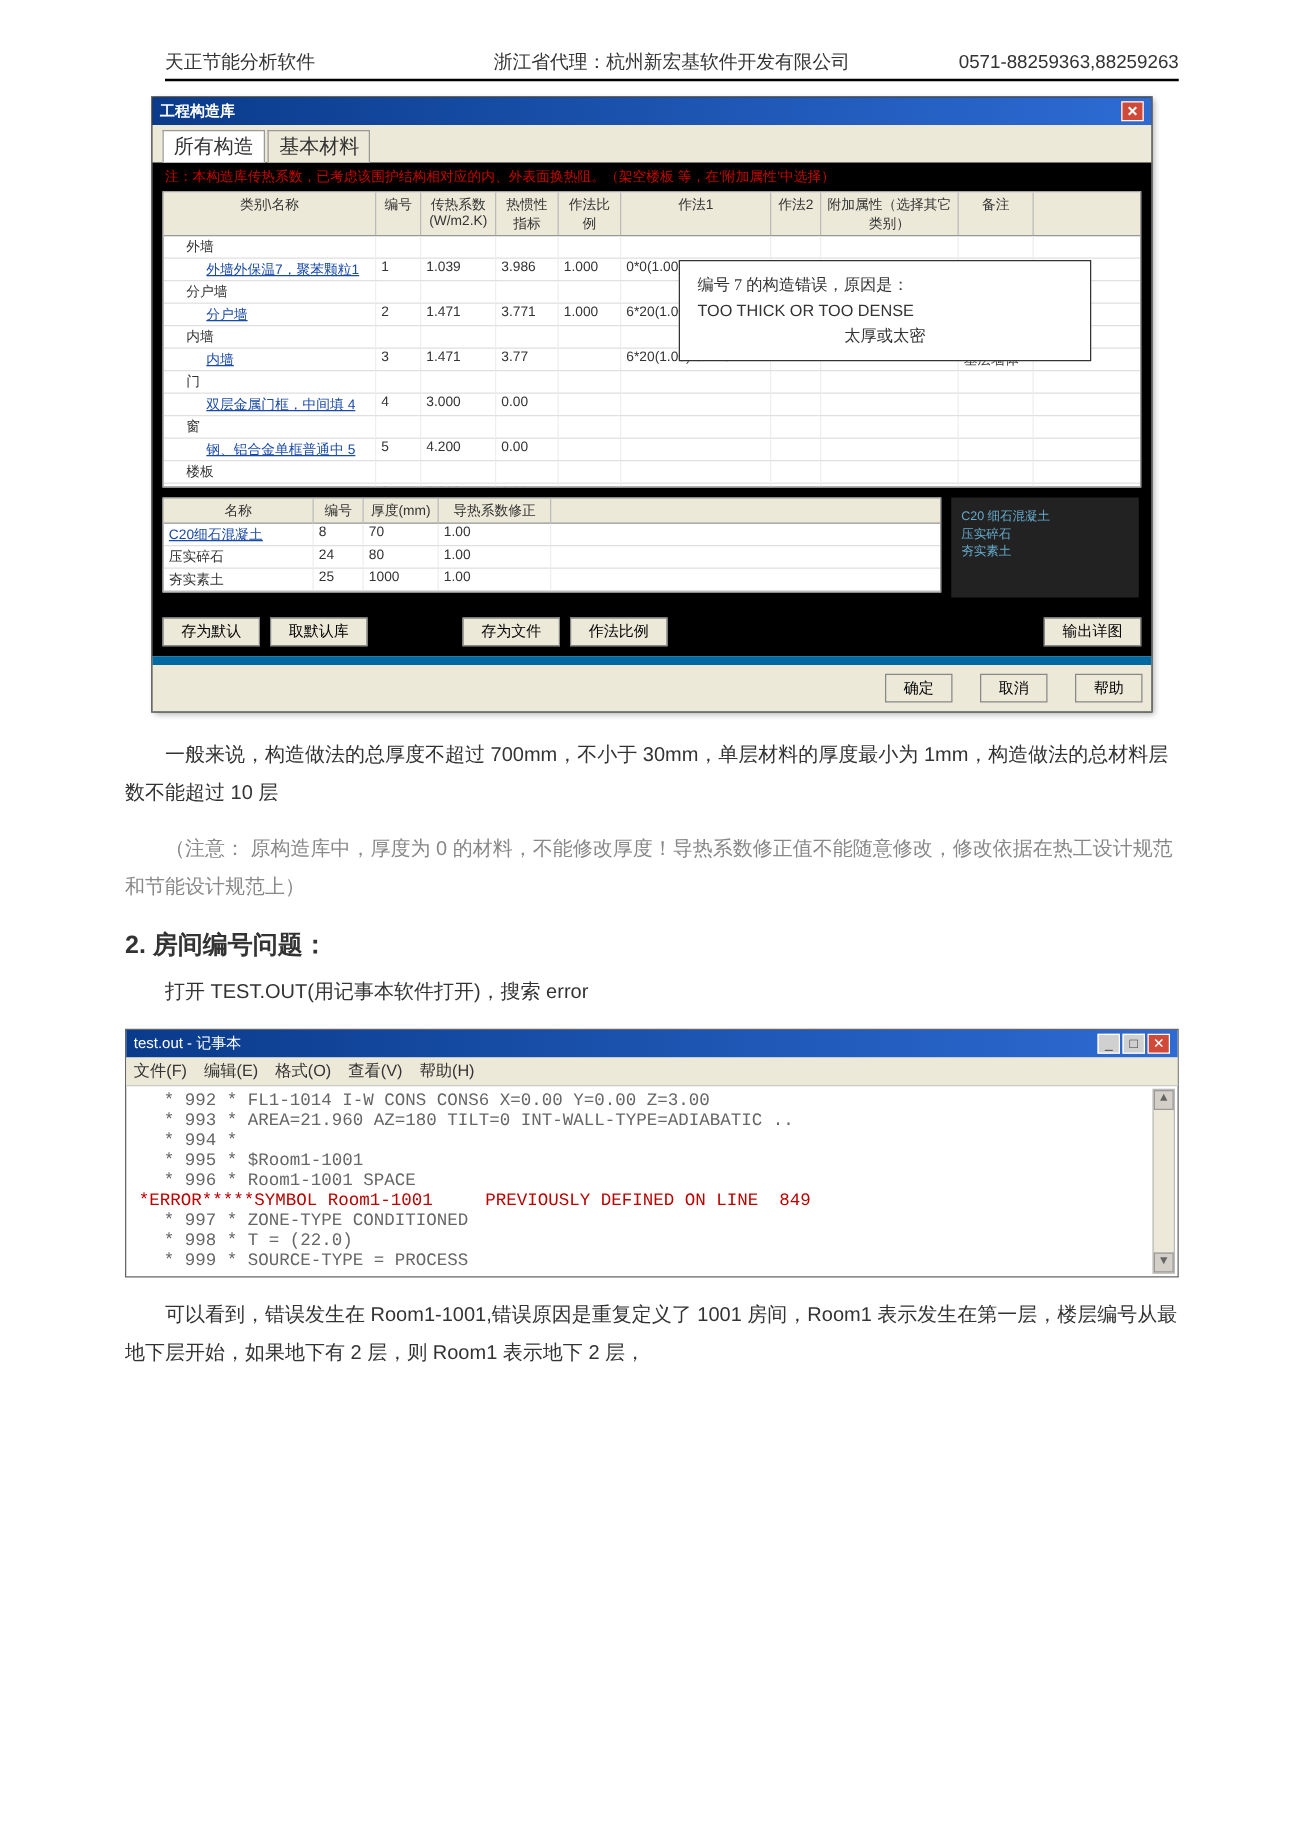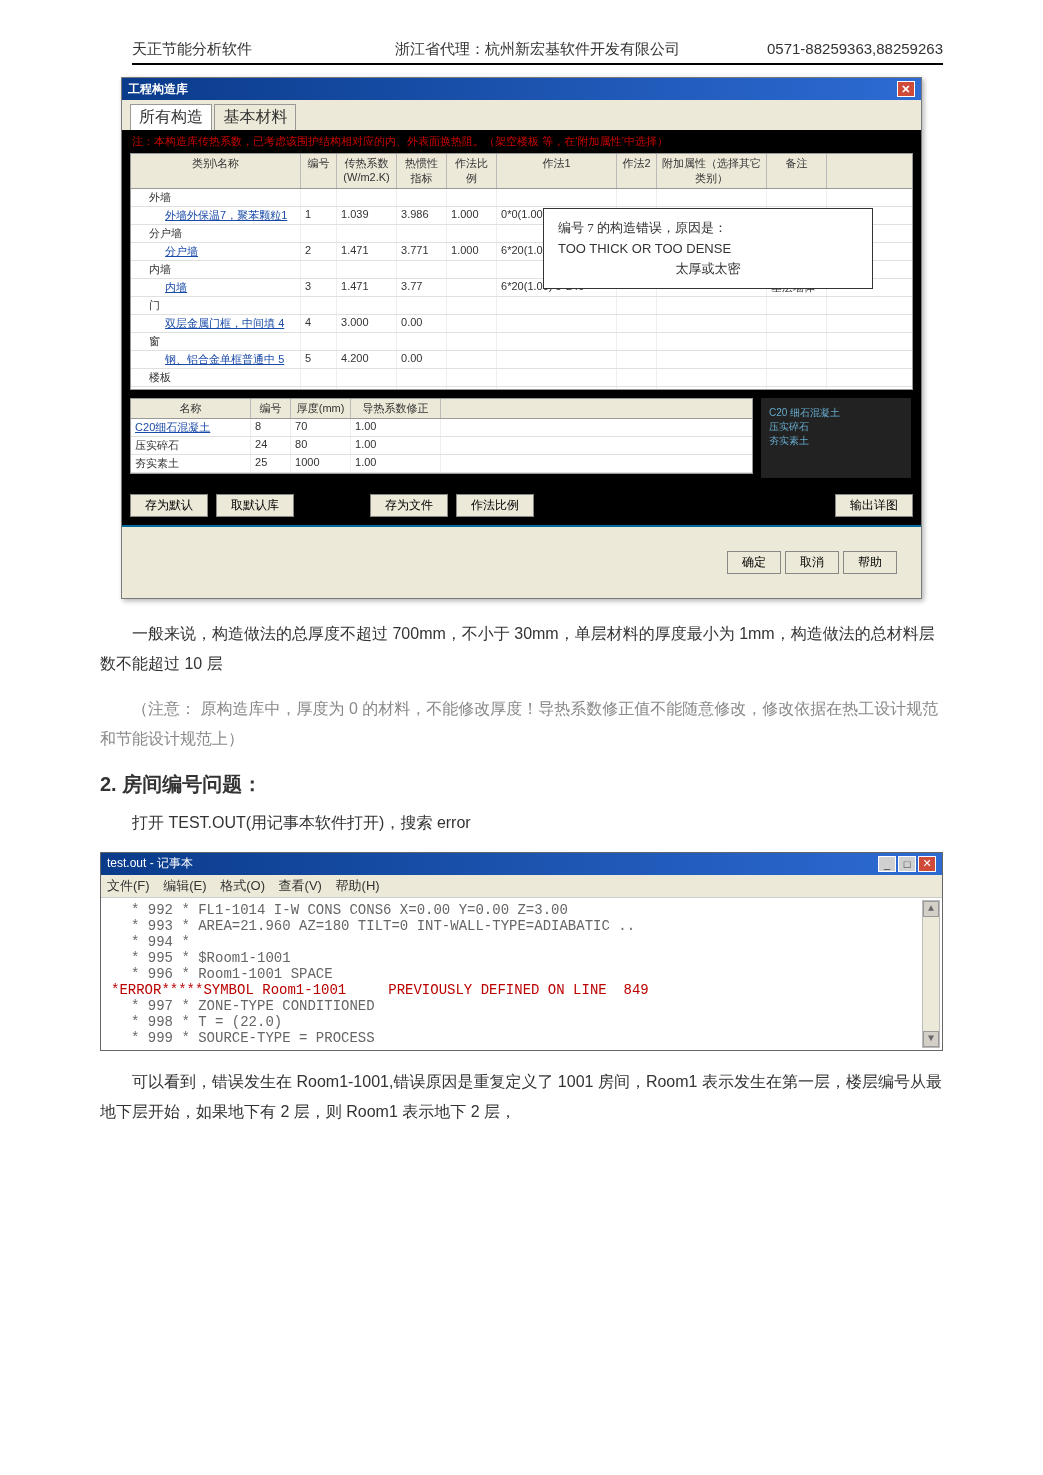--- a/index.html
+++ b/index.html
@@ -28,21 +28,21 @@
     .callout { position: absolute; right: 48px; top: 130px; background: #fff; border: 1px solid #333; padding: 10px 14px; font-size: 13px; z-index: 10; width: 330px; }
     .callout-title { font-family: "SimSun", serif; }
     .callout-en { font-family: Arial; margin-top: 4px; }
     .callout-cn { font-family: "SimSun"; margin-top: 4px; text-align: center; }
     .bottom-grid { border: 1px solid #999; margin: 8px 8px 0 8px; background: #fff; }
     .preview-box { background: #222; color: #6ac; width: 150px; height: 80px; padding: 8px; font-size: 10px; margin: 8px 10px 8px auto; }
     .preview-row { display: flex; align-items: flex-start; }
     .preview-left { flex: 1; }
     .buttons { padding: 8px; display: flex; gap: 8px; align-items: center; }
     .btn { background: #ece9d8; border: 1px solid #888; padding: 2px 14px; font-size: 12px; }
-    .footer-btns { display: flex; justify-content: flex-end; gap: 4px; padding: 24px; background: #ece9d8; border-top: 2px solid #0369a1; }
+    .footer-btns { display: flex; justify-content: flex-end; gap: 22px; padding: 7px; background: #ece9d8; border-top: 7px solid #0369a1; }
     .body-text { font-size: 16px; line-height: 1.9; margin: 14px 0; text-indent: 2em; }
     .body-text.gray { color: #888; }
     .section-title { font-size: 20px; font-weight: bold; margin: 16px 0 10px 0; }
     .notepad { width: 100%; border: 1px solid #666; background: #fff; margin-bottom: 16px; }
     .np-title { background: linear-gradient(90deg, #0a3b8b, #2d6bd3); color: #fff; padding: 3px 6px; display: flex; justify-content: space-between; align-items: center; height: 22px; font-size: 12px; }
     .np-ctrls { display: flex; gap: 2px; }
     .np-ctrl { background: #d0d0d0; width: 18px; height: 16px; border: 1px solid #fff; display: flex; align-items: center; justify-content: center; font-size: 11px; color: #333; }
     .np-menu { background: #ece9d8; padding: 2px 6px; font-size: 13px; border-bottom: 1px solid #ccc; }
     .np-menu span { margin-right: 10px; }
     .np-body { font-family: "Courier New", monospace; font-size: 14px; padding: 4px 10px 4px 30px; color: #666; position: relative; }

